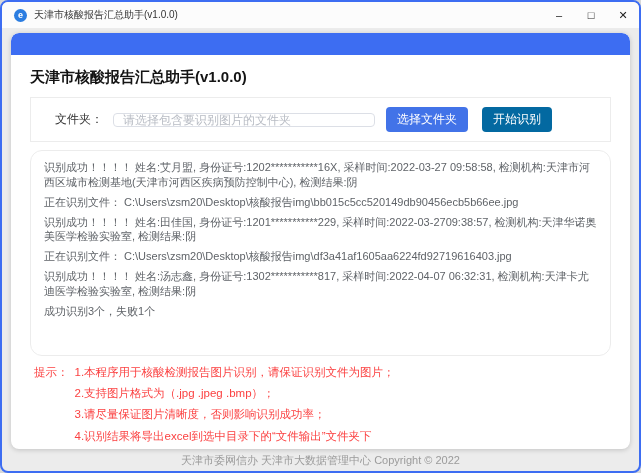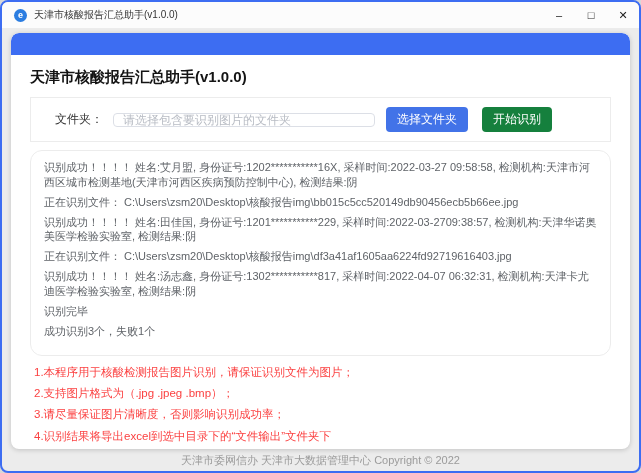--- a/index.html
+++ b/index.html
@@ -65,21 +65,21 @@
     font-family:"Liberation Sans","DejaVu Sans",sans-serif;
   }
   .folder-input::placeholder { color:#b8bcc4; }
   .btn {
     height:25px; border:none; border-radius:4px;
     color:#fff; font-size:12px; padding:0 11px;
     margin-left:11px; cursor:pointer; white-space:nowrap;
     font-family:"Liberation Sans","DejaVu Sans",sans-serif;
   }
   .btn-blue  { background:#4273e8; }
-  .btn-green { background:#15803d; margin-left:14px; }
+  .btn-green { background:#0369a1; margin-left:14px; }
   
   .log-box {
     margin:8px 19px 0;
     border:1px solid #ececec; border-radius:12px;
     padding:9px 13px 2px;
     flex:1 1 auto; min-height:0; overflow:hidden;
     font-size:11px; color:#5f6368;
   }
   .log-line { line-height:1.35; margin-bottom:5px; word-break:break-all; }
   
@@ -125,26 +125,26 @@
         <button class="btn btn-blue">选择文件夹</button>
         <button class="btn btn-green">开始识别</button>
       </div>
 
       <div class="log-box">
         <div class="log-line">识别成功！！！！ 姓名:艾月盟, 身份证号:1202***********16X, 采样时间:2022-03-27 09:58:58, 检测机构:天津市河西区城市检测基地(天津市河西区疾病预防控制中心), 检测结果:阴</div>
         <div class="log-line">正在识别文件： C:\Users\zsm20\Desktop\核酸报告img\bb015c5cc520149db90456ecb5b66ee.jpg</div>
         <div class="log-line">识别成功！！！！ 姓名:田佳国, 身份证号:1201***********229, 采样时间:2022-03-2709:38:57, 检测机构:天津华诺奥美医学检验实验室, 检测结果:阴</div>
         <div class="log-line">正在识别文件： C:\Users\zsm20\Desktop\核酸报告img\df3a41af1605aa6224fd92719616403.jpg</div>
         <div class="log-line">识别成功！！！！ 姓名:汤志鑫, 身份证号:1302***********817, 采样时间:2022-04-07 06:32:31, 检测机构:天津卡尤迪医学检验实验室, 检测结果:阴</div>
-        <div class="log-line">识别完毕</div>
         <div class="log-line">成功识别3个，失败1个</div>
 
       </div>
 
       <div class="hints">
+        <span class="hint-label">提示：</span>
         <div class="hint-items">
           <div class="hint-item">1.本程序用于核酸检测报告图片识别，请保证识别文件为图片；</div>
           <div class="hint-item">2.支持图片格式为（.jpg .jpeg .bmp）；</div>
           <div class="hint-item">3.请尽量保证图片清晰度，否则影响识别成功率；</div>
           <div class="hint-item">4.识别结果将导出excel到选中目录下的“文件输出”文件夹下</div>
         </div>
       </div>
     </div>
   </div>
 

